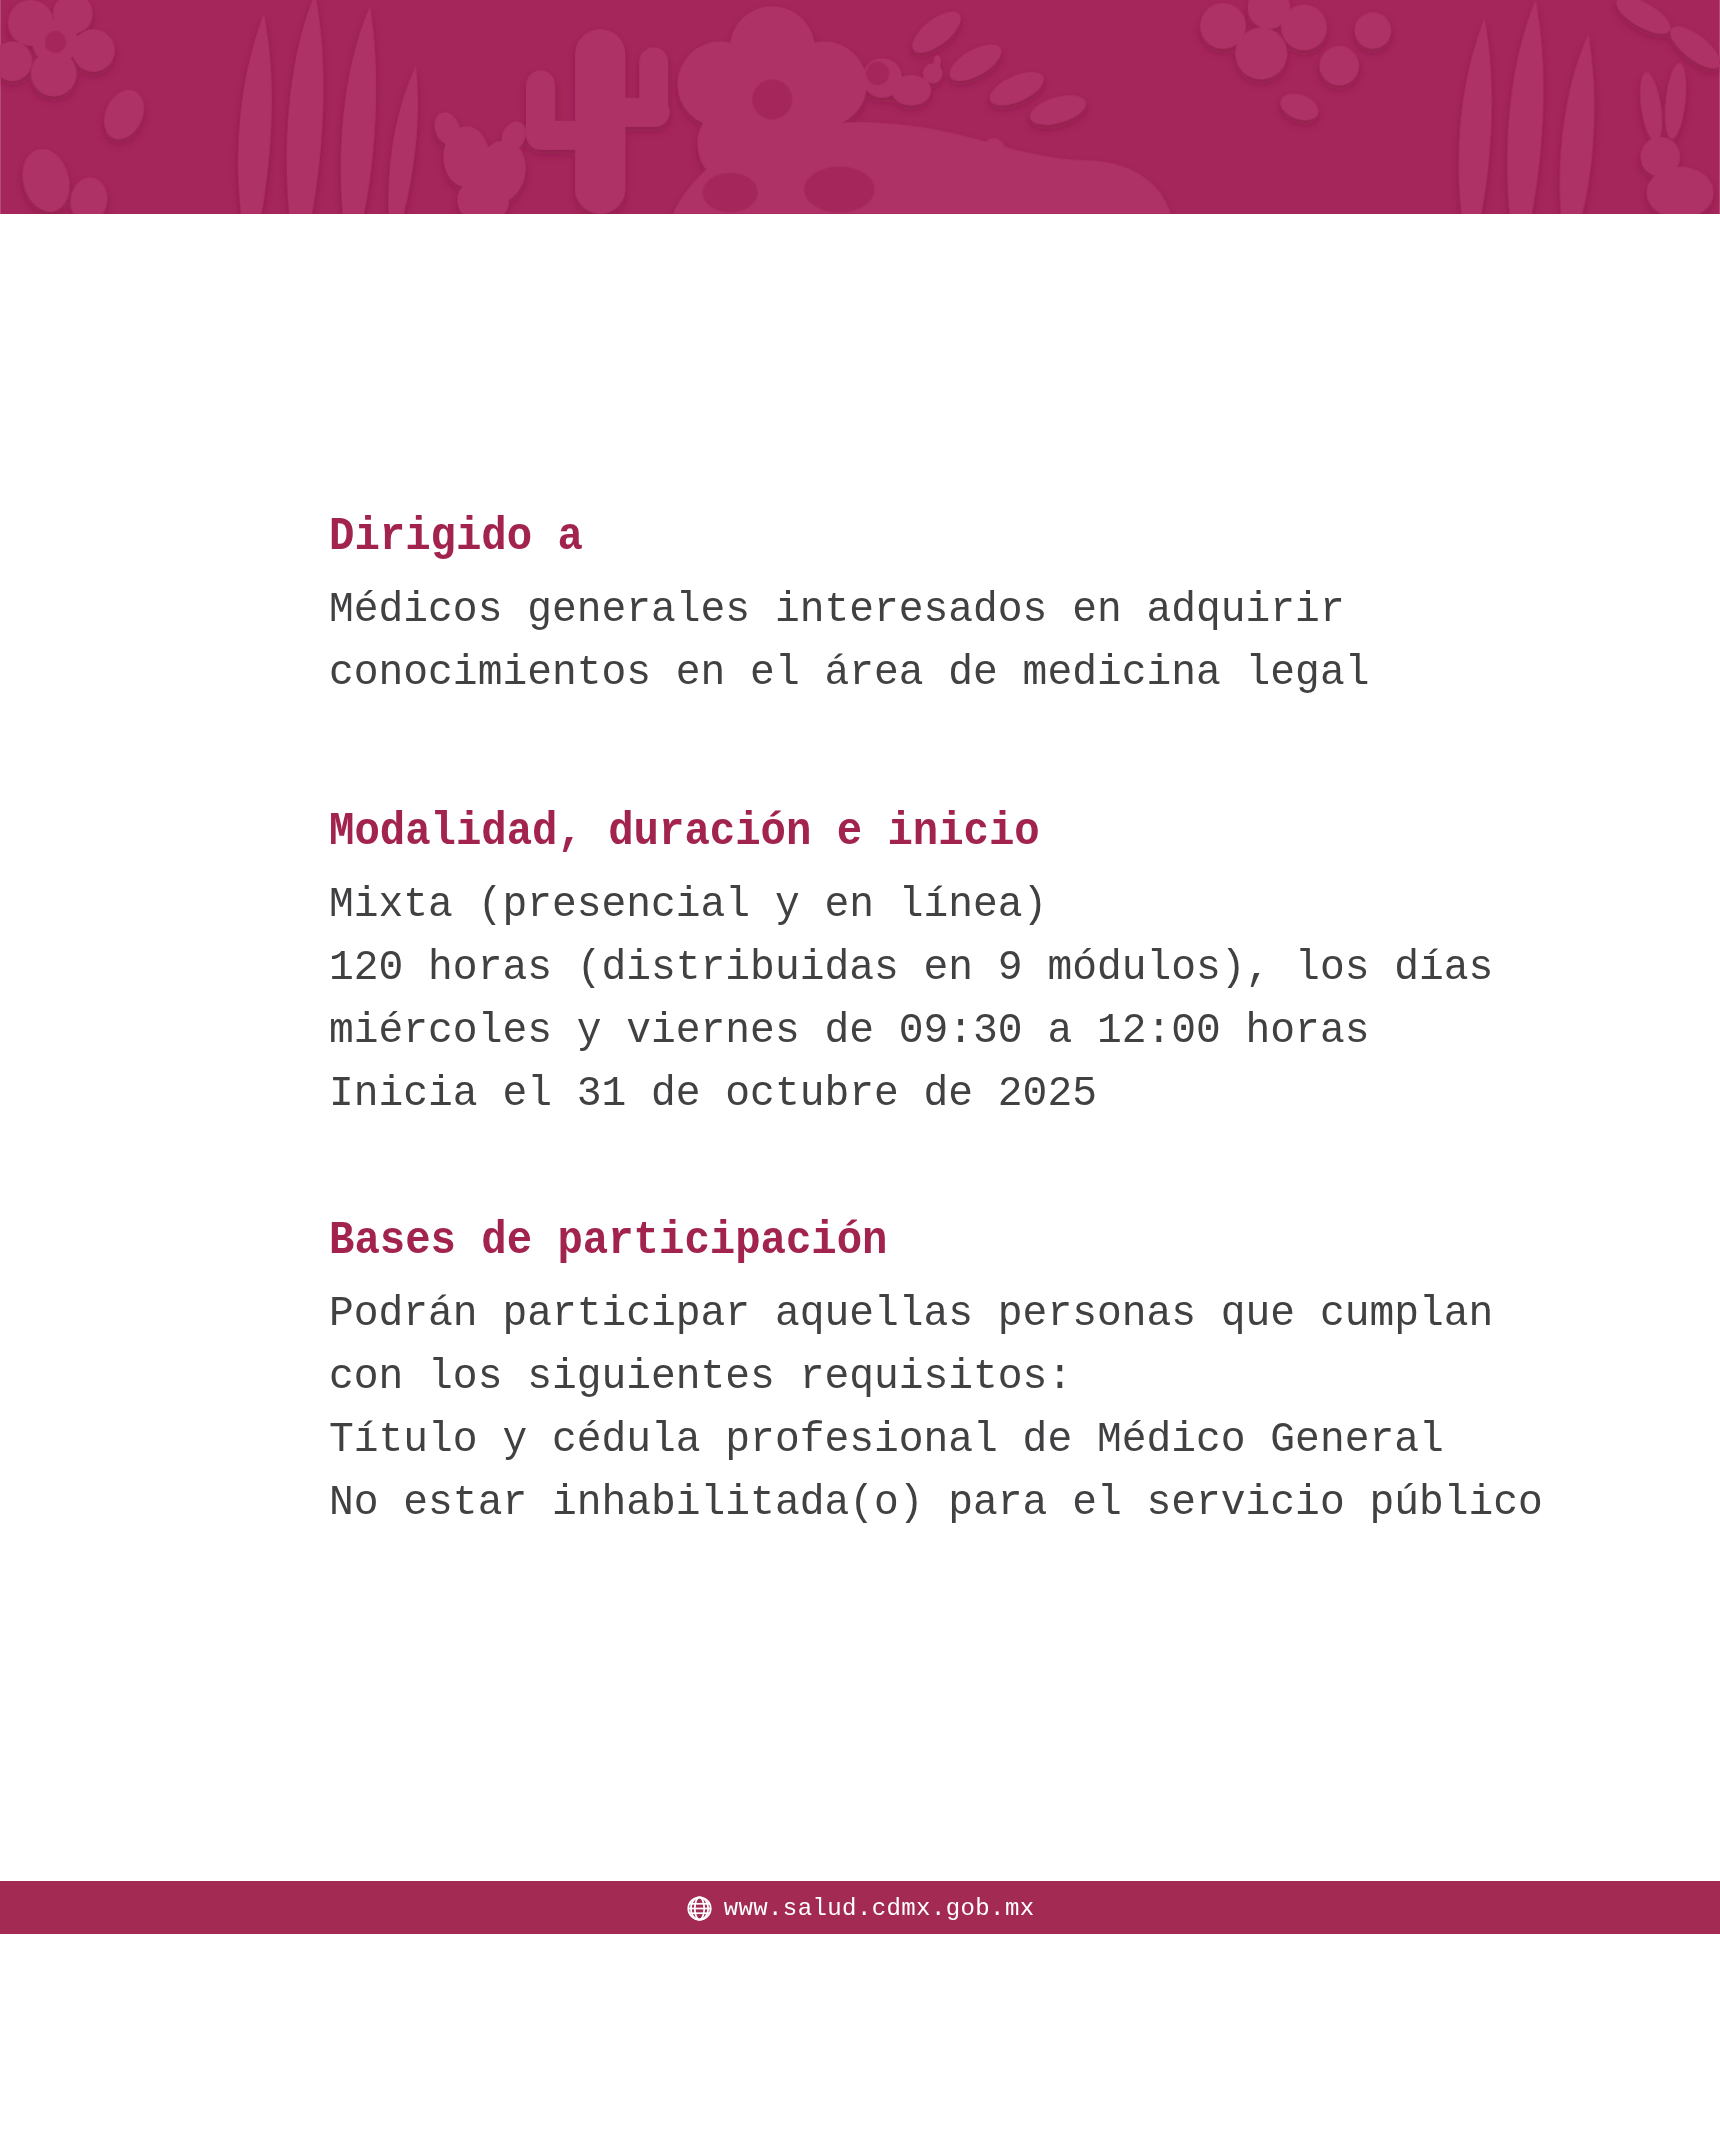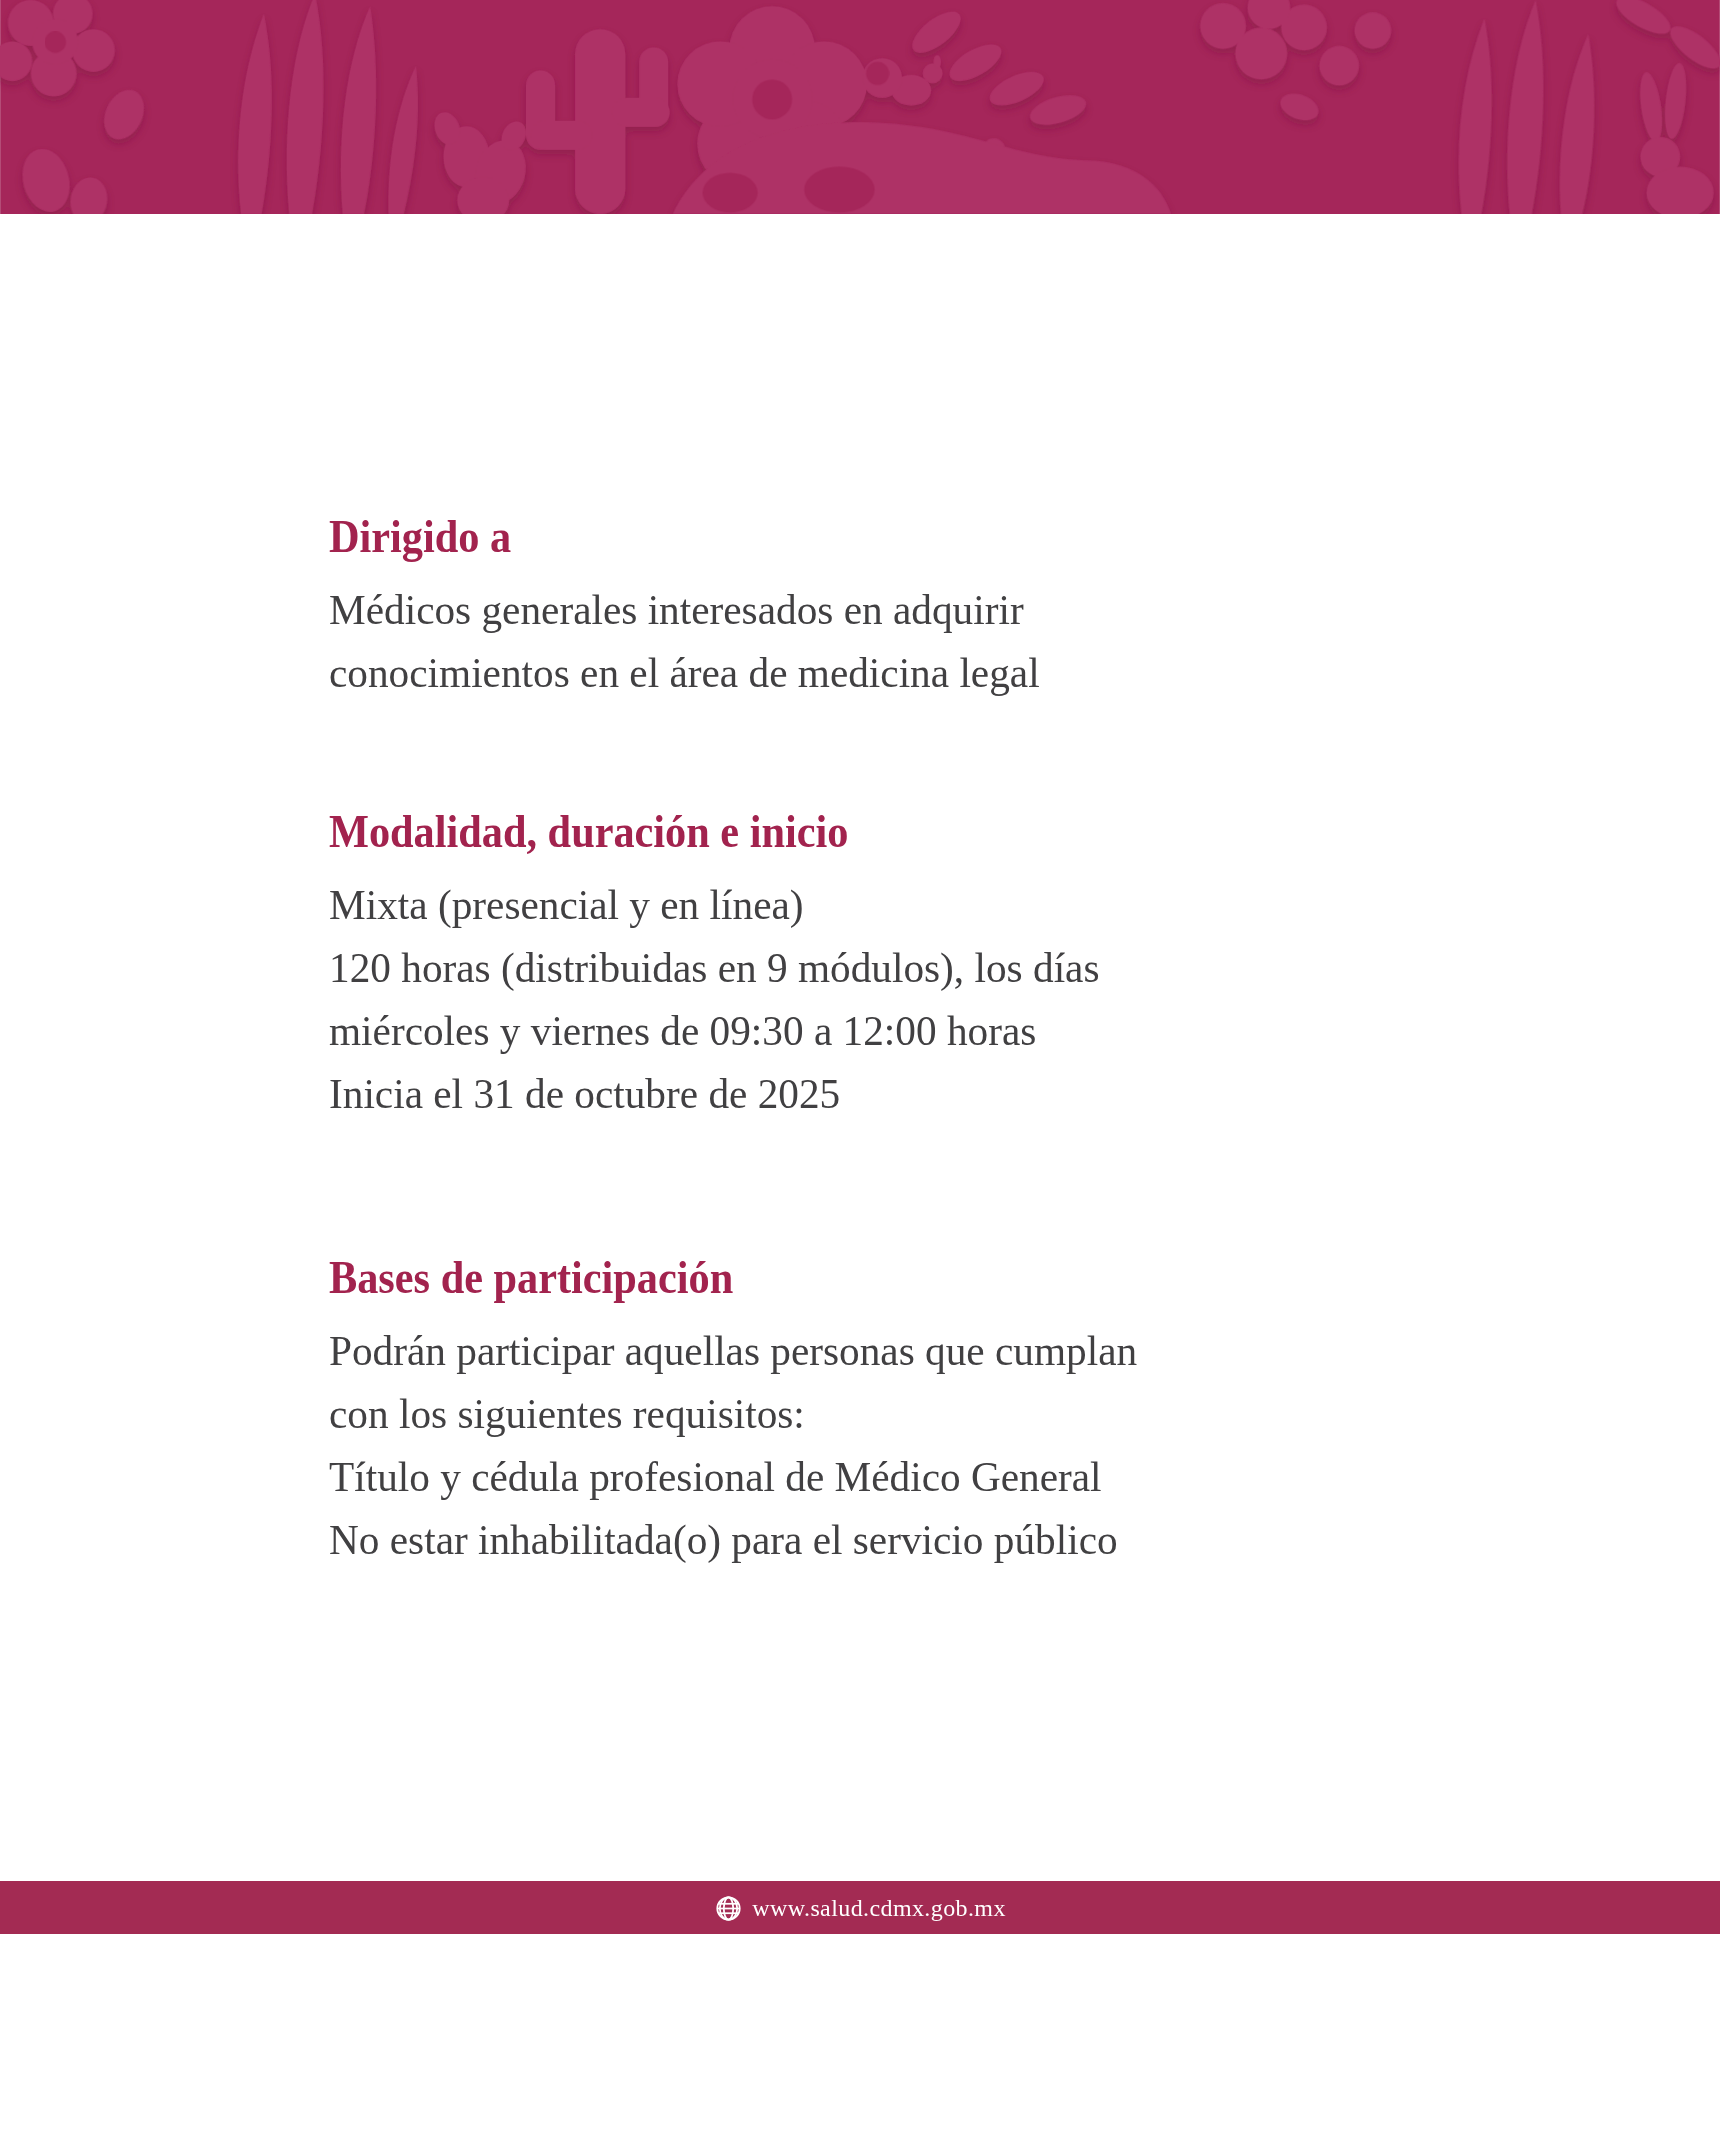--- a/index.html
+++ b/index.html
@@ -1,18 +1,18 @@
 <!DOCTYPE html>
 <html style="font-size:12.2px"><head>
 <meta charset="utf-8">
 <style>
   html,body{margin:0;padding:0;background:#e8e8e8;}
   .page{
     position:relative;width:1720px;height:2151px;background:#ffffff;
-    font-family:Liberation Serif, serif;overflow:hidden;
+    font-family:Liberation Mono, monospace;overflow:hidden;
   }
   
   .banner{position:absolute;left:0;top:0;width:1720px;height:214px;overflow:hidden;}
   .banner svg{display:block;}
   
   .sec{position:absolute;left:329px;width:1147px;}
   .sec-h{
     margin:0 0 13.8px 0;font-size:47px;line-height:55px;font-weight:700;
     color:#A2234E;transform:scaleX(.90);transform-origin:left top;letter-spacing:0;
   }
@@ -132,21 +132,21 @@
     </section>
 
     <section class="sec" style="top:804px">
       <h2 class="sec-h">Modalidad, duración e inicio</h2>
       <p class="sec-line">Mixta (presencial y en línea)</p>
       <p class="sec-line">120 horas (distribuidas en 9 módulos), los días</p>
       <p class="sec-line">miércoles y viernes de 09:30 a 12:00 horas</p>
       <p class="sec-line">Inicia el 31 de octubre de 2025</p>
     </section>
 
-    <section class="sec" style="top:1250px">
+    <section class="sec" style="top:1213px">
       <h2 class="sec-h">Bases de participación</h2>
       <p class="sec-line">Podrán participar aquellas personas que cumplan</p>
       <p class="sec-line">con los siguientes requisitos:</p>
       <p class="sec-line">Título y cédula profesional de Médico General</p>
       <p class="sec-line">No estar inhabilitada(o) para el servicio público</p>
     </section>
 
   </main>
 
   <div class="url-bar">

